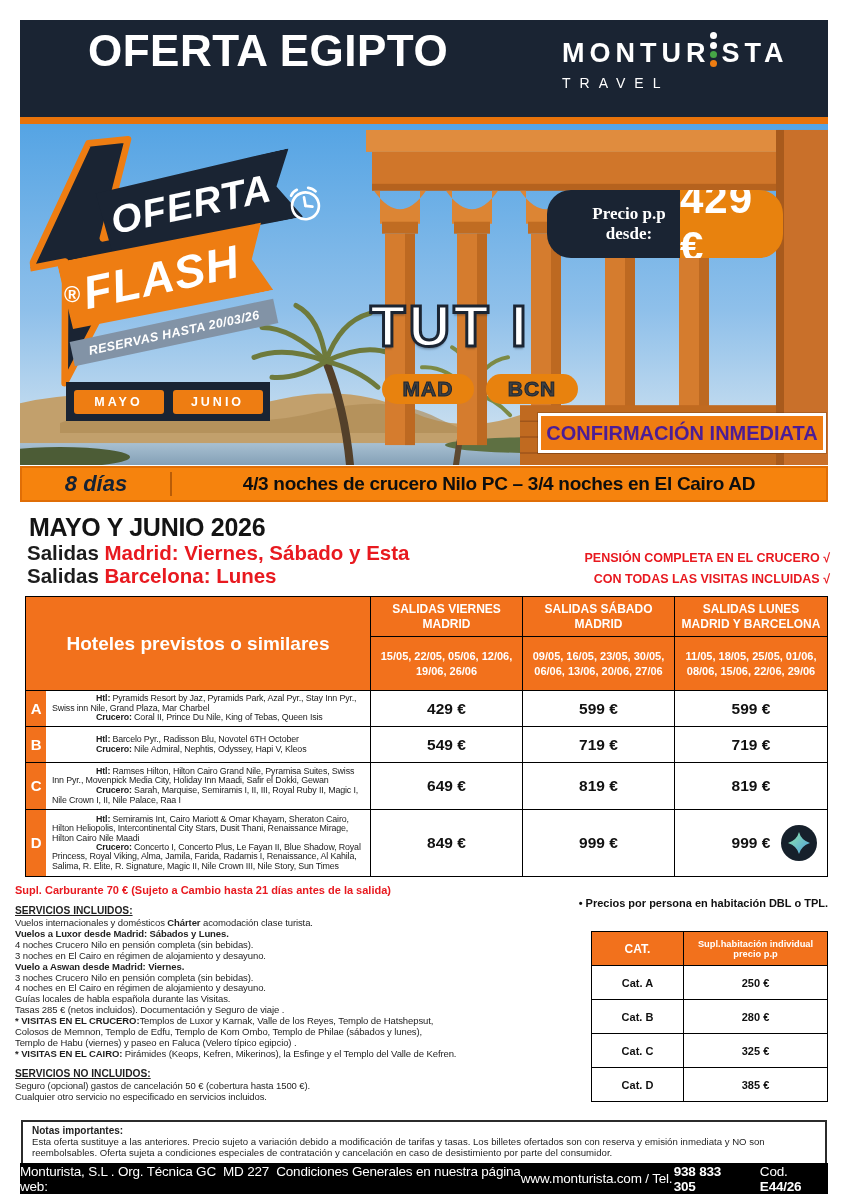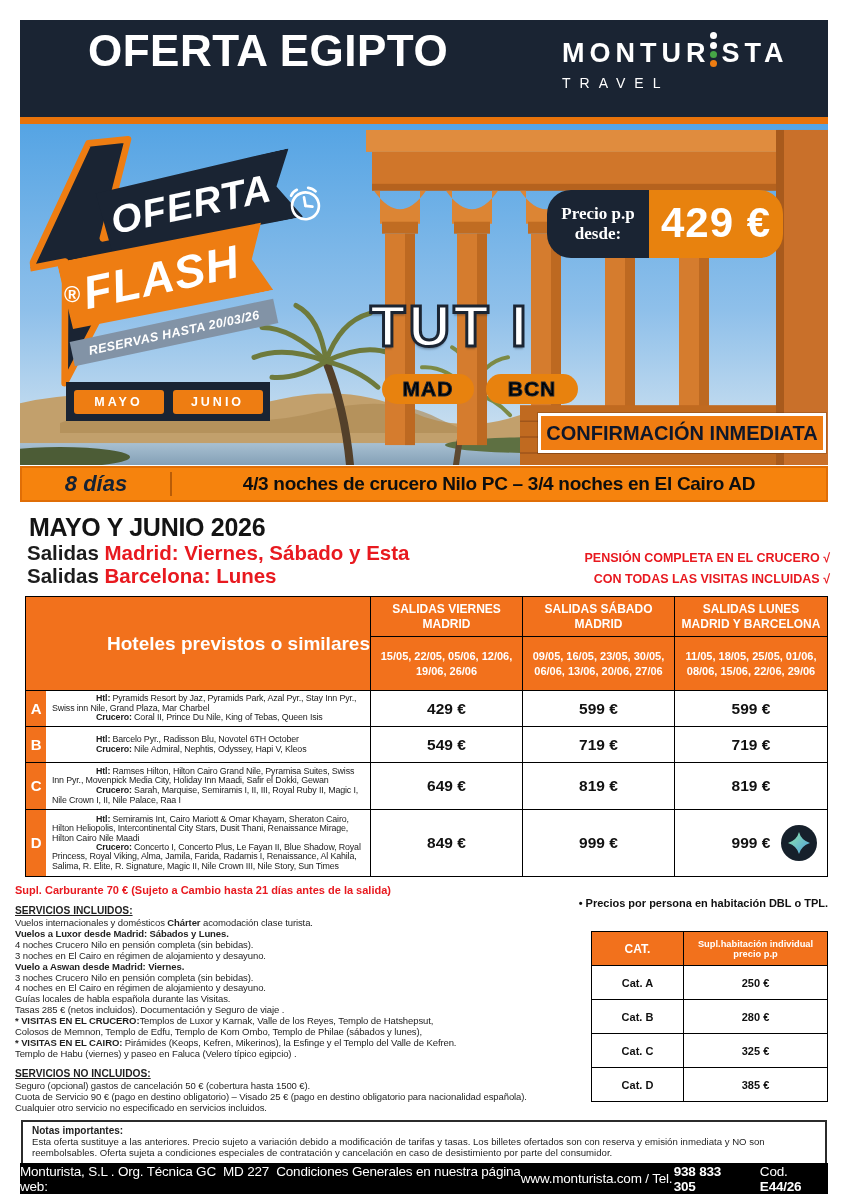--- a/index.html
+++ b/index.html
@@ -39,32 +39,32 @@
         transform:rotate(-12deg);display:flex;align-items:center;justify-content:center;
         color:#fff;font-weight:800;font-style:italic;font-size:12.5px;letter-spacing:.4px;white-space:nowrap;}
   .months{position:absolute;left:46px;top:258px;width:204px;height:39px;background:#1A2433;
         display:flex;align-items:center;justify-content:center;gap:9px;}
   .month-pill{background:#EE7D12;border-radius:3px;color:#fff;font-weight:800;font-size:12.5px;
         letter-spacing:3px;padding:5px 0;width:90px;text-align:center;}
   .tour-title{position:absolute;left:350px;top:168px;font-size:58px;font-weight:900;color:#fff;
         letter-spacing:3px;-webkit-text-stroke:3px #1B2533;text-shadow:0 3px 2px rgba(27,37,51,.35);}
   .airports{position:absolute;left:362px;top:250px;display:flex;gap:12px;}
   .airport-pill{background:#E8820E;border-radius:15px;height:30px;min-width:76px;display:flex;
-        align-items:center;justify-content:center;color:#000000;font-weight:900;font-size:21px;
+        align-items:center;justify-content:center;color:#404040;font-weight:900;font-size:21px;
         letter-spacing:1px;-webkit-text-stroke:1px #1B2533;padding:0 8px;}
   .price-box{position:absolute;left:527px;top:66px;width:236px;height:68px;display:flex;
         border-radius:24px;overflow:hidden;}
   .price-label{background:#1A2433;width:102px;display:flex;flex-direction:column;align-items:center;
         justify-content:center;color:#fff;font-family:"Liberation Serif",serif;font-weight:700;
-        font-size:17px;line-height:20px;}
+        font-size:17px;line-height:20px;padding-left:31px;}
   .price-value{background:#E8820E;flex:1;display:flex;align-items:center;justify-content:center;
         color:#fff;font-size:42px;font-weight:900;letter-spacing:1px;padding-bottom:2px;}
   .confirmation{position:absolute;left:518px;top:289px;width:288px;height:40px;background:#F07D12;
         border:3px solid #fff;box-sizing:border-box;display:flex;align-items:center;justify-content:center;
-        color:#0f172a;font-weight:800;font-size:20px;white-space:nowrap;box-shadow:0 0 0 1px rgba(0,0,0,.15);}
+        color:#4c1d95;font-weight:800;font-size:20px;white-space:nowrap;box-shadow:0 0 0 1px rgba(0,0,0,.15);}
 
   
   .duration{position:absolute;left:20px;top:466px;width:808px;height:36px;background:#F6830D;
         border:2px solid #E06E06;box-sizing:border-box;display:flex;align-items:center;}
   .days{width:148px;text-align:center;color:#152233;font-size:22px;font-weight:900;font-style:italic;}
   .dur-sep{width:2px;height:74%;background:rgba(110,45,0,.45);}
   .dur-text{flex:1;text-align:center;color:#0E0E0E;font-weight:800;font-size:19px;letter-spacing:-.3px;}
 
   
   .season-title{position:absolute;left:27px;top:511px;margin:2px;font-size:25px;font-weight:900;color:#141414;letter-spacing:-.3px;}
@@ -72,21 +72,21 @@
   .s1{top:541px;}
   .s2{top:564px;}
   .salidas .red{color:#E8191F;}
   .claims{position:absolute;right:20px;top:548px;text-align:right;color:#E8191F;
         font-size:12.5px;font-weight:800;line-height:21px;}
 
   
   .grid{position:absolute;left:25px;top:596px;width:802px;border-collapse:collapse;table-layout:fixed;}
   .grid th,.grid td{border:1px solid #000;box-sizing:border-box;}
   .grid thead th{background:#F2711C;color:#fff;padding:0;}
-  .hotels-th{font-size:19px;font-weight:700;text-align:right;}
+  .hotels-th{font-size:19px;font-weight:700;}
   .col-title{height:40px;}
   .col-title div{font-size:12px;font-weight:800;line-height:15px;text-align:center;}
   .dates-row th{height:54px;font-size:11px;font-weight:700;line-height:15px;padding:4px 10px;}
   .hotels-td{position:relative;padding:1px 4px 1px 26px;font-size:8.9px;line-height:9.7px;
         letter-spacing:-.15px;color:#1c1c1c;vertical-align:middle;background:#fff;}
   .hotels-td b{font-weight:800;padding-left:44px;}
   .cat-badge{position:absolute;left:0;top:0;bottom:0;width:20px;background:#F2711C;color:#fff;
         font-weight:900;font-size:15px;display:flex;align-items:center;justify-content:center;}
   .price-cell{text-align:center;font-size:15.5px;font-weight:700;color:#111;background:#fff;position:relative;}
   .r-a td{height:36px;} .r-b td{height:36px;} .r-c td{height:47px;} .r-d td{height:67px;}
@@ -391,26 +391,25 @@
     <div class="svc-line"><span></span><b>Vuelos a Luxor desde Madrid: Sábados y Lunes.</b><span></span></div>
     <div class="svc-line"><span>4 noches Crucero Nilo en pensión completa (sin bebidas).</span><b></b><span></span></div>
     <div class="svc-line"><span>3 noches en El Cairo en régimen de alojamiento y desayuno.</span><b></b><span></span></div>
     <div class="svc-line"><span></span><b>Vuelo a Aswan desde Madrid: Viernes.</b><span></span></div>
     <div class="svc-line"><span>3 noches Crucero Nilo en pensión completa (sin bebidas).</span><b></b><span></span></div>
     <div class="svc-line"><span>4 noches en El Cairo en régimen de alojamiento y desayuno.</span><b></b><span></span></div>
     <div class="svc-line"><span>Guías locales de habla española durante las Visitas.</span><b></b><span></span></div>
     <div class="svc-line"><span>Tasas 285 € (netos incluidos). Documentación y Seguro de viaje .</span><b></b><span></span></div>
     <div class="svc-line"><span></span><b>* VISITAS EN EL CRUCERO:</b><span>Templos de Luxor y Karnak, Valle de los Reyes, Templo de Hatshepsut,</span></div>
     <div class="svc-line"><span>Colosos de Memnon, Templo de Edfu, Templo de Kom Ombo, Templo de Philae (sábados y lunes),</span><b></b><span></span></div>
+    <div class="svc-line"><span>Templo de Habu (viernes) y paseo en Faluca (Velero típico egipcio) .</span><b></b><span></span></div>
     <div class="svc-line"><span></span><b>* VISITAS EN EL CAIRO:</b><span> Pirámides (Keops, Kefren, Mikerinos), la Esfinge y el Templo del Valle de Kefren.</span></div>
-    <div class="svc-line"><span>Templo de Habu (viernes) y paseo en Faluca (Velero típico egipcio) .</span><b></b><span></span></div>
     <div class="svc-gap"></div>
     <div class="svc-head">SERVICIOS NO INCLUIDOS:</div>
     <div class="svc-line">Seguro (opcional) gastos de cancelación 50 € (cobertura hasta 1500 €).</div>
-    <div class="svc-line">Cuota de Servicio 90 € (pago en destino obligatorio) – Visado 25 € (pago en destino obligatorio para nacionalidad española).</div>
     <div class="svc-line">Cualquier otro servicio no especificado en servicios incluidos.</div>
   </div>
 
   <div class="price-note">• Precios por persona en habitación DBL o TPL.</div>
 
   <table class="cat-grid">
     <thead>
       <tr>
         <th class="cat-h">CAT.</th>
         <th class="supl-h">Supl.habitación individual precio p.p</th>

